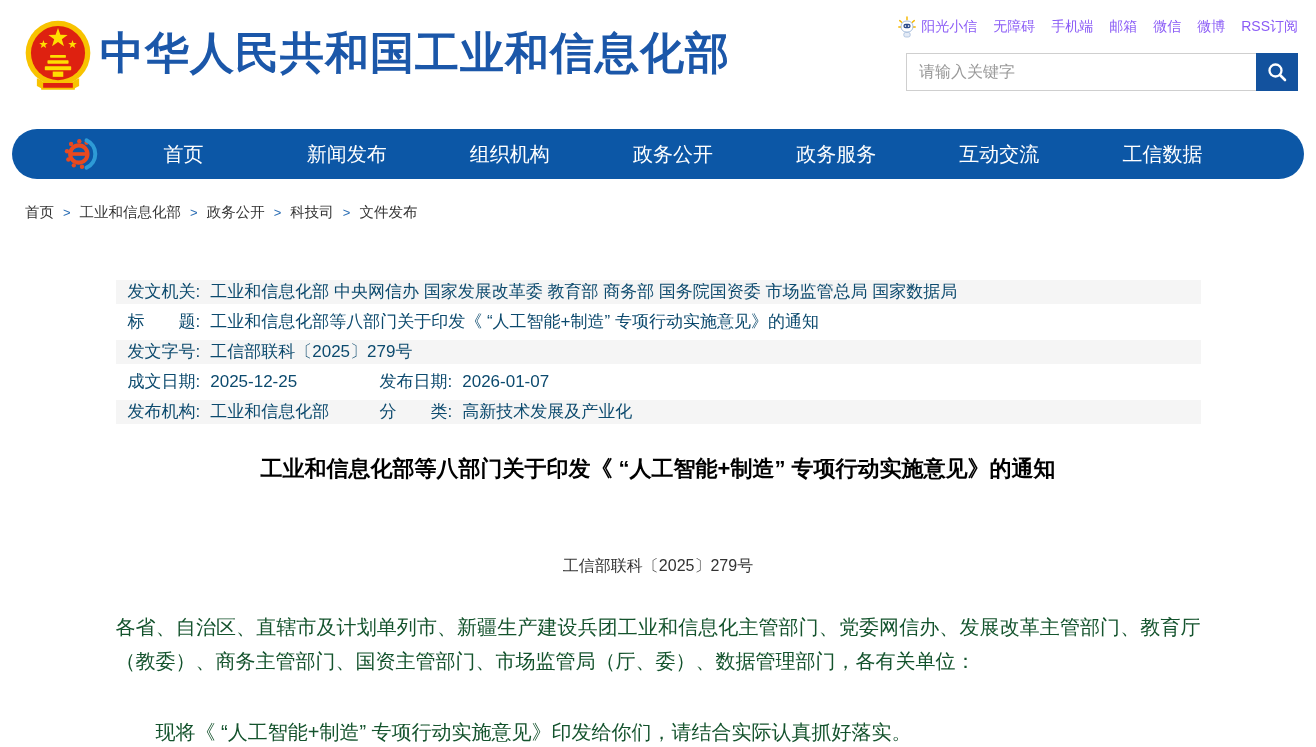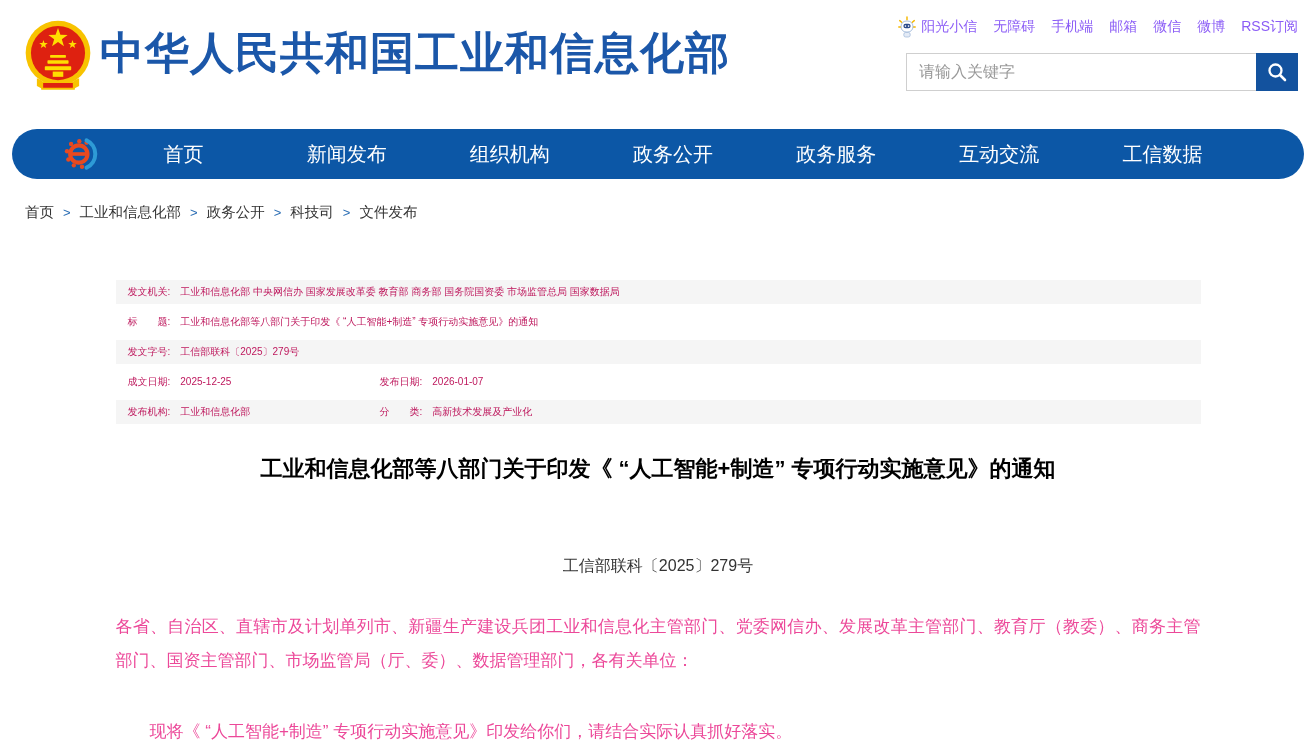--- a/index.html
+++ b/index.html
@@ -35,30 +35,30 @@
 
   
   .breadcrumb { margin:24px 0 0 25px; display:flex; align-items:center; gap:9px;
                 font-size:14.5px; color:#333; }
   .crumb { cursor:pointer; }
   .crumb-sep { color:#2A6DB4; font-size:13px; }
 
   
   .content { width:1085px; margin:58px auto 0; }
   .meta-row { display:flex; align-items:center; min-height:24px;
-              padding:3px 12px; margin-bottom:6px; font-size:10px; color:#be185d;
+              padding:3px 12px; margin-bottom:6px; font-size:17px; color:#0c4a6e;
               line-height:18px; }
   .meta-row.gray { background:#F5F5F5; }
   .meta-label { margin-right:10px; white-space:pre; flex:0 0 auto; }
   .meta-value { white-space:nowrap; overflow:hidden; }
   .meta-cell-first { display:flex; width:252px; flex:0 0 auto; }
   .doc-title { margin-top:30px; text-align:center; font-size:22px; font-weight:bold;
                color:#000; }
   .doc-number { margin-top:72px; text-align:center; font-size:16px; color:#333; }
-  .doc-para { margin-top:33px; font-size:17px; line-height:34px; color:#ec4899;
+  .doc-para { margin-top:33px; font-size:20px; line-height:34px; color:#14532d;
               text-align:justify; }
   .doc-para.indent { text-indent:2em; margin-top:37px; }
 </style>
 </head>
 <body>
 
 <div class="header">
   <svg class="emblem" viewBox="0 0 100 128">
     <circle cx="50" cy="52" r="49" fill="#F8C300"></circle>
     <circle cx="50" cy="52" r="41" fill="#DE2110"></circle>

